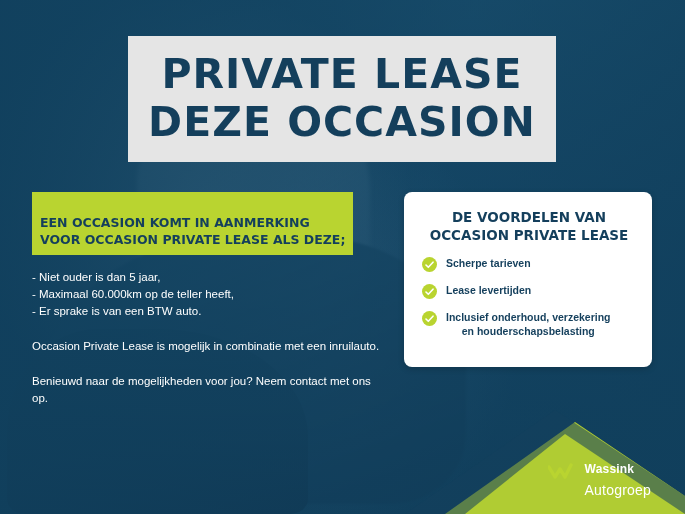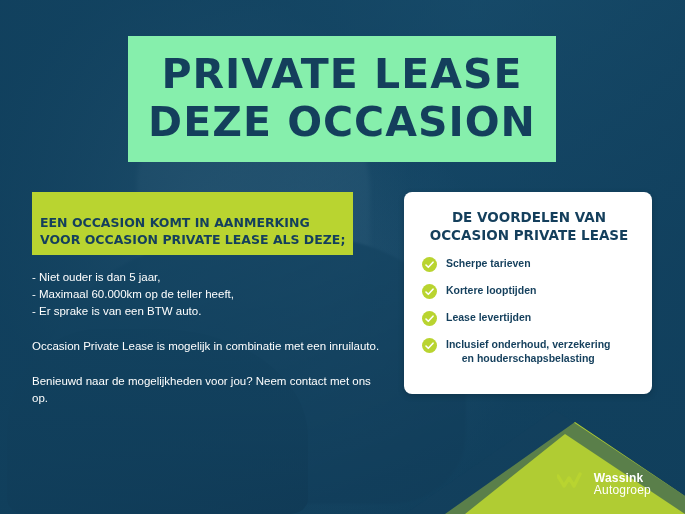--- a/index.html
+++ b/index.html
@@ -63,21 +63,21 @@
     inset: 0;
     background: linear-gradient(105deg, rgba(16,63,92,0.92) 0%, rgba(16,63,92,0.72) 38%, rgba(16,63,92,0.55) 58%, rgba(16,63,92,0.86) 100%);
   }
 
   
   .headline {
     position: absolute;
     left: 128px;
     top: 36px;
     width: 428px;
-    background: #86efac;
+    background: #e5e5e5;
     padding: 14px 10px 16px;
     box-sizing: border-box;
     text-align: center;
   }
   .headline-line {
     color: #143f5c;
     font-weight: bold;
     font-size: 41px;
     line-height: 48px;
     letter-spacing: 1px;
@@ -190,22 +190,23 @@
   .logo-text {
     color: #ffffff;
     line-height: 12px;
   }
   .logo-name {
     font-size: 12px;
     font-weight: bold;
     letter-spacing: 0.2px;
   }
   .logo-sub {
-    font-size: 12px;
+    font-size: 14px;
     letter-spacing: 0.2px;
+    margin-top: 9px;
   }
 </style>
 </head>
 <body>
 
 <div class="poster">
 
   <div class="bg-photo">
     <div class="bg-window"></div>
     <div class="bg-car"></div>
@@ -240,28 +241,20 @@
 
     <div class="benefit">
       <span class="check">
         <svg width="9" height="8" viewBox="0 0 9 8">
             <path d="M1 4 L3.3 6.3 L8 1.2" stroke="#ffffff" stroke-width="1.6" fill="none" stroke-linecap="round" stroke-linejoin="round"></path>
           </svg>
       </span>
       <span class="benefit-text">Scherpe tarieven</span>
     </div>
 
-    <div class="benefit">
-      <span class="check">
-        <svg width="9" height="8" viewBox="0 0 9 8">
-            <path d="M1 4 L3.3 6.3 L8 1.2" stroke="#ffffff" stroke-width="1.6" fill="none" stroke-linecap="round" stroke-linejoin="round"></path>
-          </svg>
-      </span>
-      <span class="benefit-text">Kortere looptijden</span>
-    </div>
 
 
     <div class="benefit">
       <span class="check">
         <svg width="9" height="8" viewBox="0 0 9 8">
             <path d="M1 4 L3.3 6.3 L8 1.2" stroke="#ffffff" stroke-width="1.6" fill="none" stroke-linecap="round" stroke-linejoin="round"></path>
           </svg>
       </span>
       <span class="benefit-text">Lease levertijden</span>
     </div>

